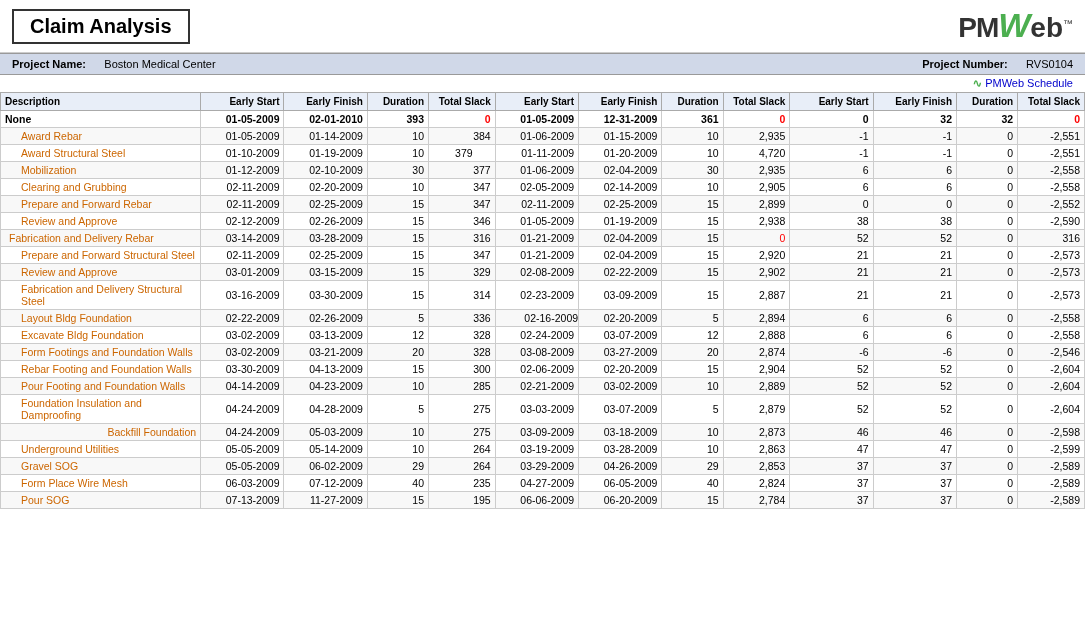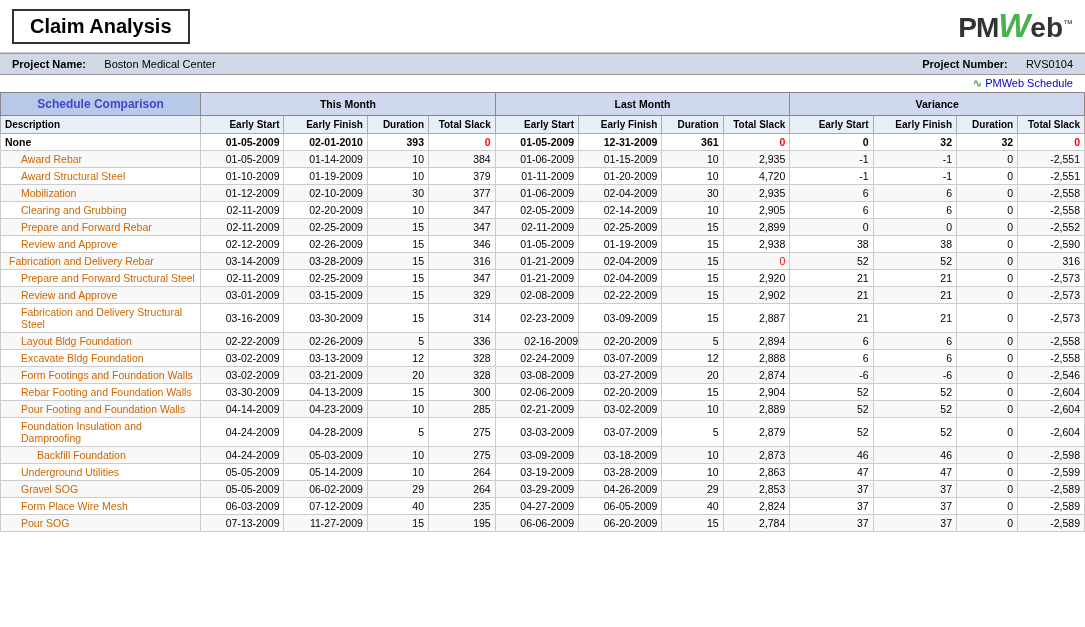--- a/index.html
+++ b/index.html
@@ -62,26 +62,20 @@
   </div>
 </div>
 
 <div id="schedule-bar">
   <span style="color:#4caf50;font-weight:bold;">∿</span>
   <a href="#" style="color:#0000cc;text-decoration:none;font-size:11px;">PMWeb Schedule</a>
 </div>
 
 <table id="main-table">
   <thead>
-    <tr class="thead-section">
-      <th class="desc-col" style="width:180px; text-align:center;">Schedule Comparison</th>
-      <th class="this-month" colspan="4">This Month</th>
-      <th class="last-month" colspan="4">Last Month</th>
-      <th class="variance" colspan="4">Variance</th>
-    </tr>
     <tr class="thead-cols">
       <th class="desc" style="width:180px;">Description</th>
       <th style="width:75px;">Early Start</th>
       <th style="width:75px;">Early Finish</th>
       <th style="width:55px;">Duration</th>
       <th style="width:60px;">Total Slack</th>
       <th style="width:75px;">Early Start</th>
       <th style="width:75px;">Early Finish</th>
       <th style="width:55px;">Duration</th>
       <th style="width:60px;">Total Slack</th>
@@ -120,21 +114,21 @@
         <td style="text-align: right; padding-right: 4px;">-1</td>
         <td style="text-align: right; padding-right: 4px;">-1</td>
         <td style="text-align: right; padding-right: 4px;">0</td>
         <td style="text-align: right; padding-right: 4px;">-2,551</td>
       </tr>
       <tr style="background: #be185d;">
         <td style="text-align: left; padding-left: 20px; color: rgb(204, 102, 0);">Award Structural Steel</td>
         <td style="text-align: right; padding-right: 4px;">01-10-2009</td>
         <td style="text-align: right; padding-right: 4px;">01-19-2009</td>
         <td style="text-align: right; padding-right: 4px;">10</td>
-        <td style="text-align: right; padding-right: 4px; padding-left: 8px;">379</td>
+        <td style="text-align: center; padding-right: 4px; padding-left: 8px;">379</td>
         <td style="text-align: right; padding-right: 4px;">01-11-2009</td>
         <td style="text-align: right; padding-right: 4px;">01-20-2009</td>
         <td style="text-align: right; padding-right: 4px;">10</td>
         <td style="text-align: right; padding-right: 4px;">4,720</td>
         <td style="text-align: right; padding-right: 4px;">-1</td>
         <td style="text-align: right; padding-right: 4px;">-1</td>
         <td style="text-align: right; padding-right: 4px;">0</td>
         <td style="text-align: right; padding-right: 4px;">-2,551</td>
       </tr>
       <tr style="background: rgb(240, 244, 248);">
@@ -341,21 +335,21 @@
         <td style="text-align: right; padding-right: 4px;">03-03-2009</td>
         <td style="text-align: right; padding-right: 4px;">03-07-2009</td>
         <td style="text-align: right; padding-right: 4px;">5</td>
         <td style="text-align: right; padding-right: 4px;">2,879</td>
         <td style="text-align: right; padding-right: 4px;">52</td>
         <td style="text-align: right; padding-right: 4px;">52</td>
         <td style="text-align: right; padding-right: 4px;">0</td>
         <td style="text-align: right; padding-right: 4px;">-2,604</td>
       </tr>
       <tr style="background: rgb(240, 244, 248);">
-        <td style="text-align: left; padding-left: 36px; color: rgb(204, 102, 0);">Backfill Foundation</td>
+        <td style="text-align: right; padding-left: 36px; color: rgb(204, 102, 0);">Backfill Foundation</td>
         <td style="text-align: right; padding-right: 4px;">04-24-2009</td>
         <td style="text-align: right; padding-right: 4px;">05-03-2009</td>
         <td style="text-align: right; padding-right: 4px;">10</td>
         <td style="text-align: right; padding-right: 4px;">275</td>
         <td style="text-align: right; padding-right: 4px;">03-09-2009</td>
         <td style="text-align: right; padding-right: 4px;">03-18-2009</td>
         <td style="text-align: right; padding-right: 4px;">10</td>
         <td style="text-align: right; padding-right: 4px;">2,873</td>
         <td style="text-align: right; padding-right: 4px;">46</td>
         <td style="text-align: right; padding-right: 4px;">46</td>

